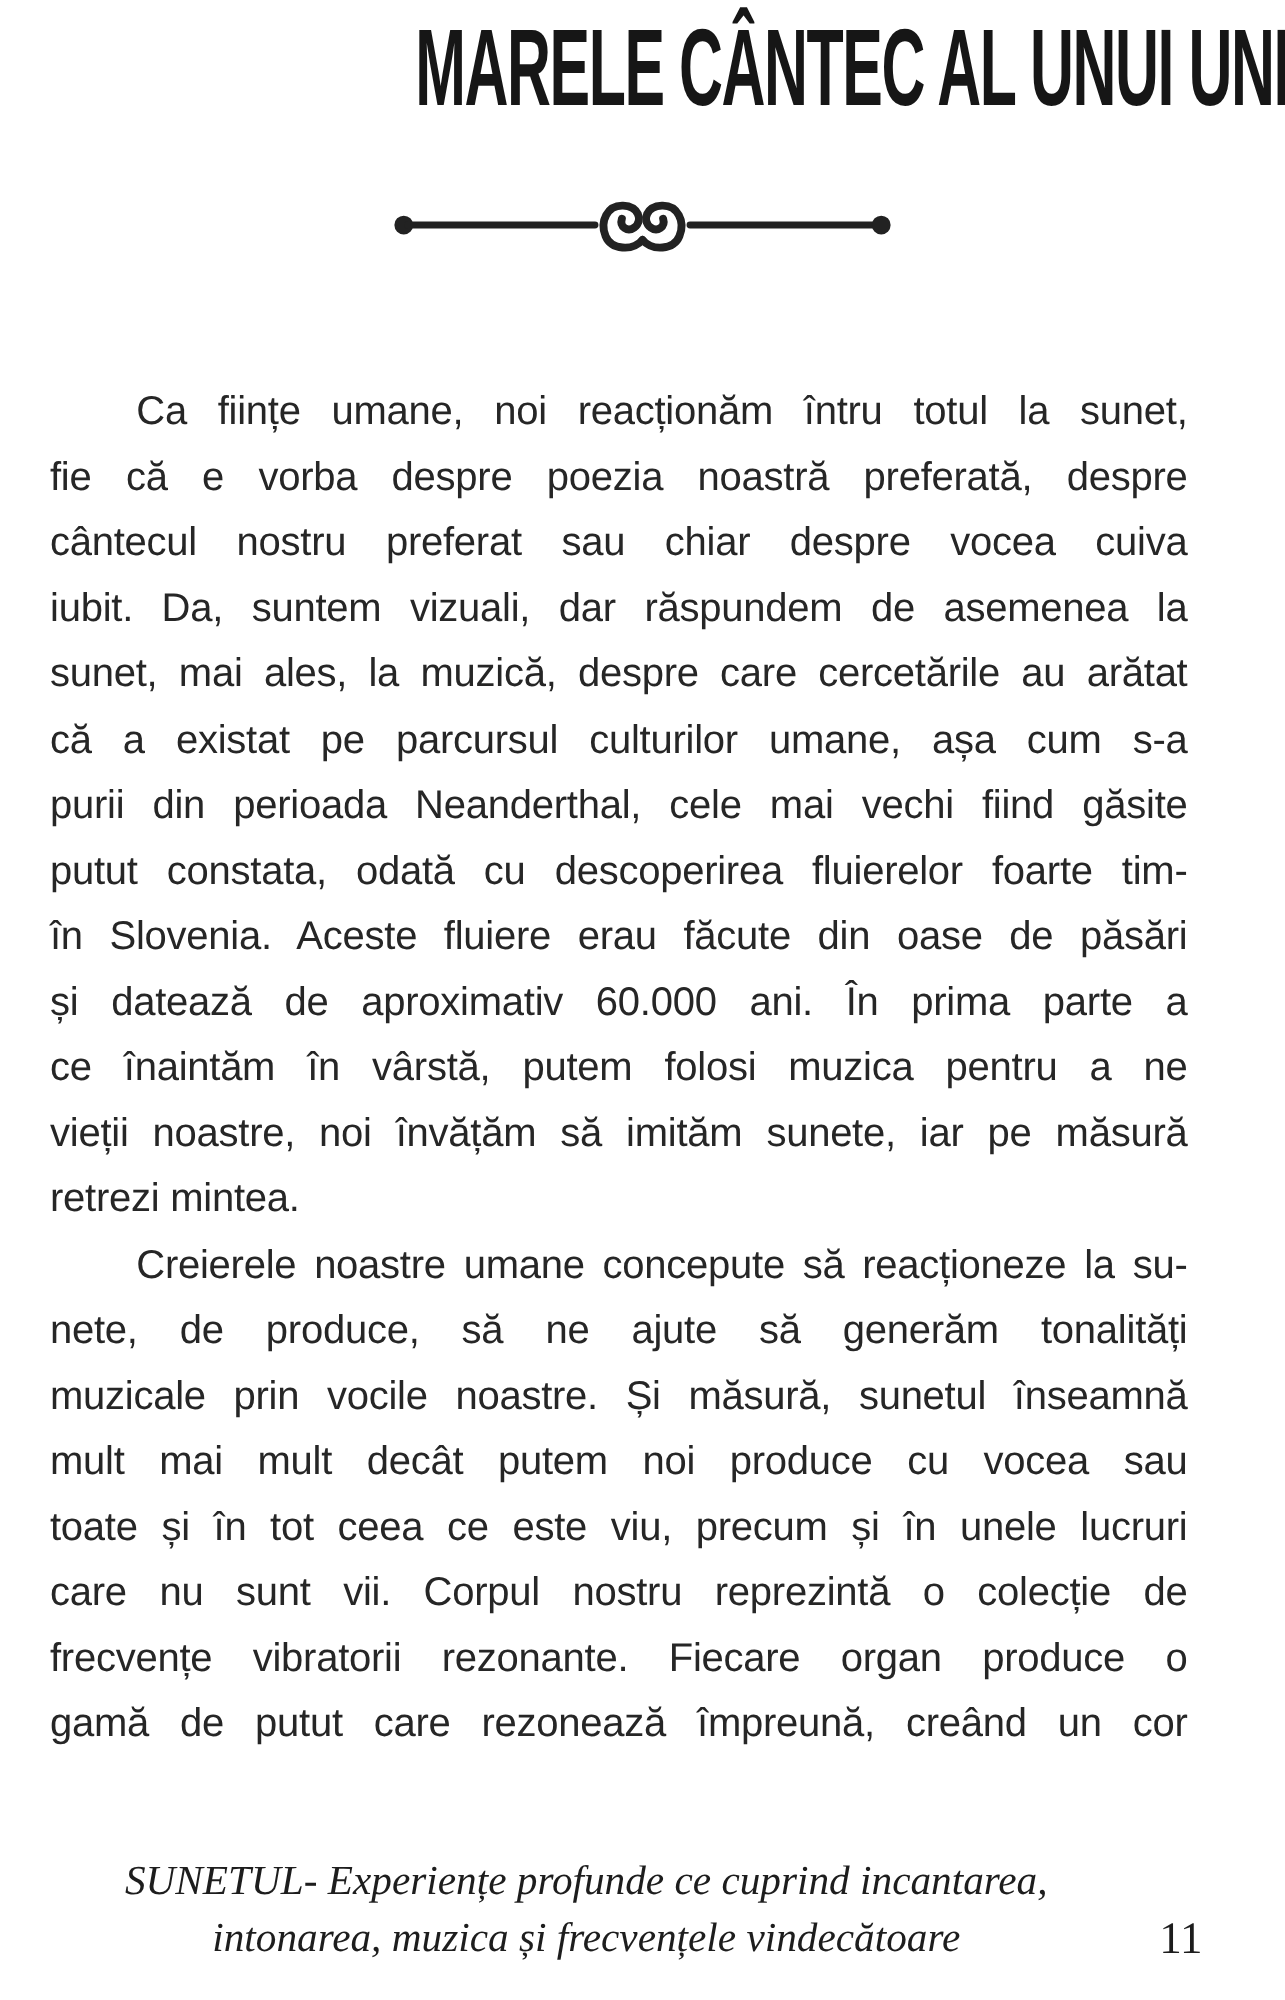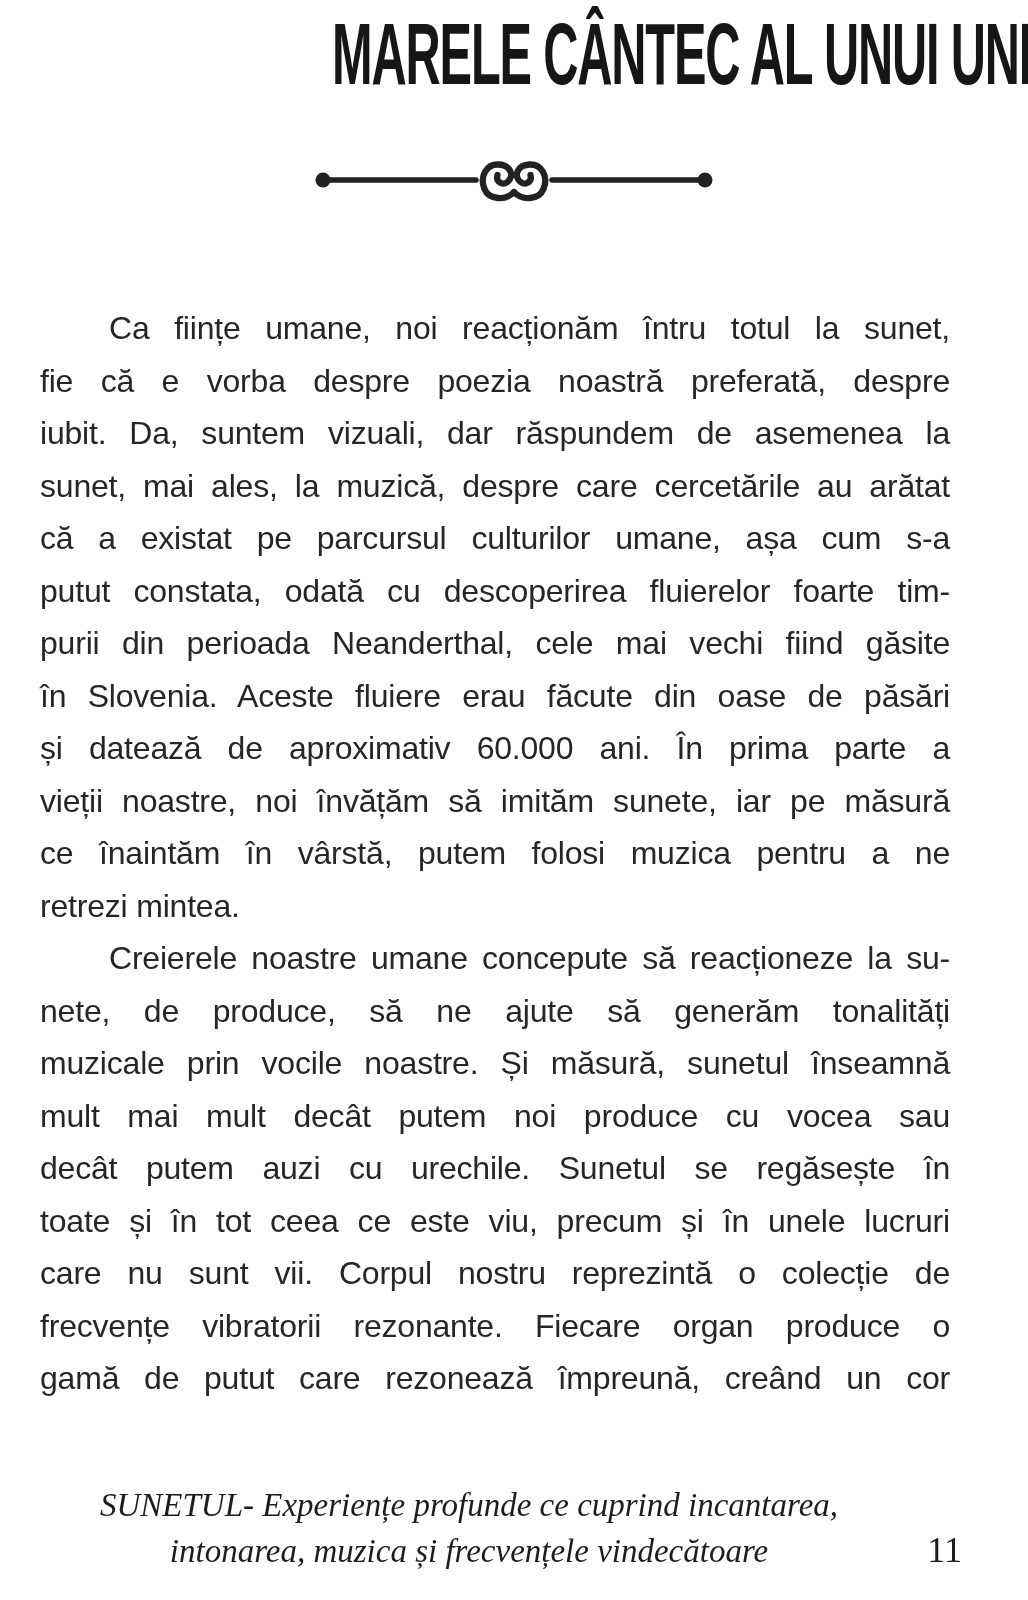--- a/index.html
+++ b/index.html
@@ -105,37 +105,37 @@
         <line x1="238" y1="24" x2="388" y2="24" stroke-width="5.5"></line>
         <circle cx="391" cy="24" r="7.5" fill="#222222" stroke="none"></circle>
       </g>
     </svg>
   </div>
 
   <div class="body-text">
     <div class="para indent-first no-justify-last">
         <div class="line">Ca ființe umane, noi reacționăm întru totul la sunet,</div>
         <div class="line">fie că e vorba despre poezia noastră preferată, despre</div>
+        <div class="line">cântecul nostru preferat sau chiar despre vocea cuiva</div>
         <div class="line">iubit. Da, suntem vizuali, dar răspundem de asemenea la</div>
         <div class="line">sunet, mai ales, la muzică, despre care cercetările au arătat</div>
         <div class="line">că a existat pe parcursul culturilor umane, așa cum s-a</div>
+        <div class="line">purii din perioada Neanderthal, cele mai vechi fiind găsite</div>
         <div class="line">putut constata, odată cu descoperirea fluierelor foarte tim-</div>
-        <div class="line">purii din perioada Neanderthal, cele mai vechi fiind găsite</div>
         <div class="line">în Slovenia. Aceste fluiere erau făcute din oase de păsări</div>
         <div class="line">și datează de aproximativ 60.000 ani. În prima parte a</div>
+        <div class="line">ce înaintăm în vârstă, putem folosi muzica pentru a ne</div>
         <div class="line">vieții noastre, noi învățăm să imităm sunete, iar pe măsură</div>
-        <div class="line">ce înaintăm în vârstă, putem folosi muzica pentru a ne</div>
         <div class="line">retrezi mintea.</div>
       </div>
     <div class="para indent-first">
         <div class="line">Creierele noastre umane concepute să reacționeze la su-</div>
         <div class="line">nete, de produce, să ne ajute să generăm tonalități</div>
         <div class="line">muzicale prin vocile noastre. Și măsură, sunetul înseamnă</div>
         <div class="line">mult mai mult decât putem noi produce cu vocea sau</div>
-        <div class="line">decât putem auzi cu urechile. Sunetul se regăsește în</div>
         <div class="line">toate și în tot ceea ce este viu, precum și în unele lucruri</div>
         <div class="line">care nu sunt vii. Corpul nostru reprezintă o colecție de</div>
         <div class="line">frecvențe vibratorii rezonante. Fiecare organ produce o</div>
         <div class="line">gamă de putut care rezonează împreună, creând un cor</div>
       </div>
   </div>
 
   <div class="footer">
     <div class="footer-text">
         <div class="footer-line">SUNETUL- Experiențe profunde ce cuprind incantarea,</div>

